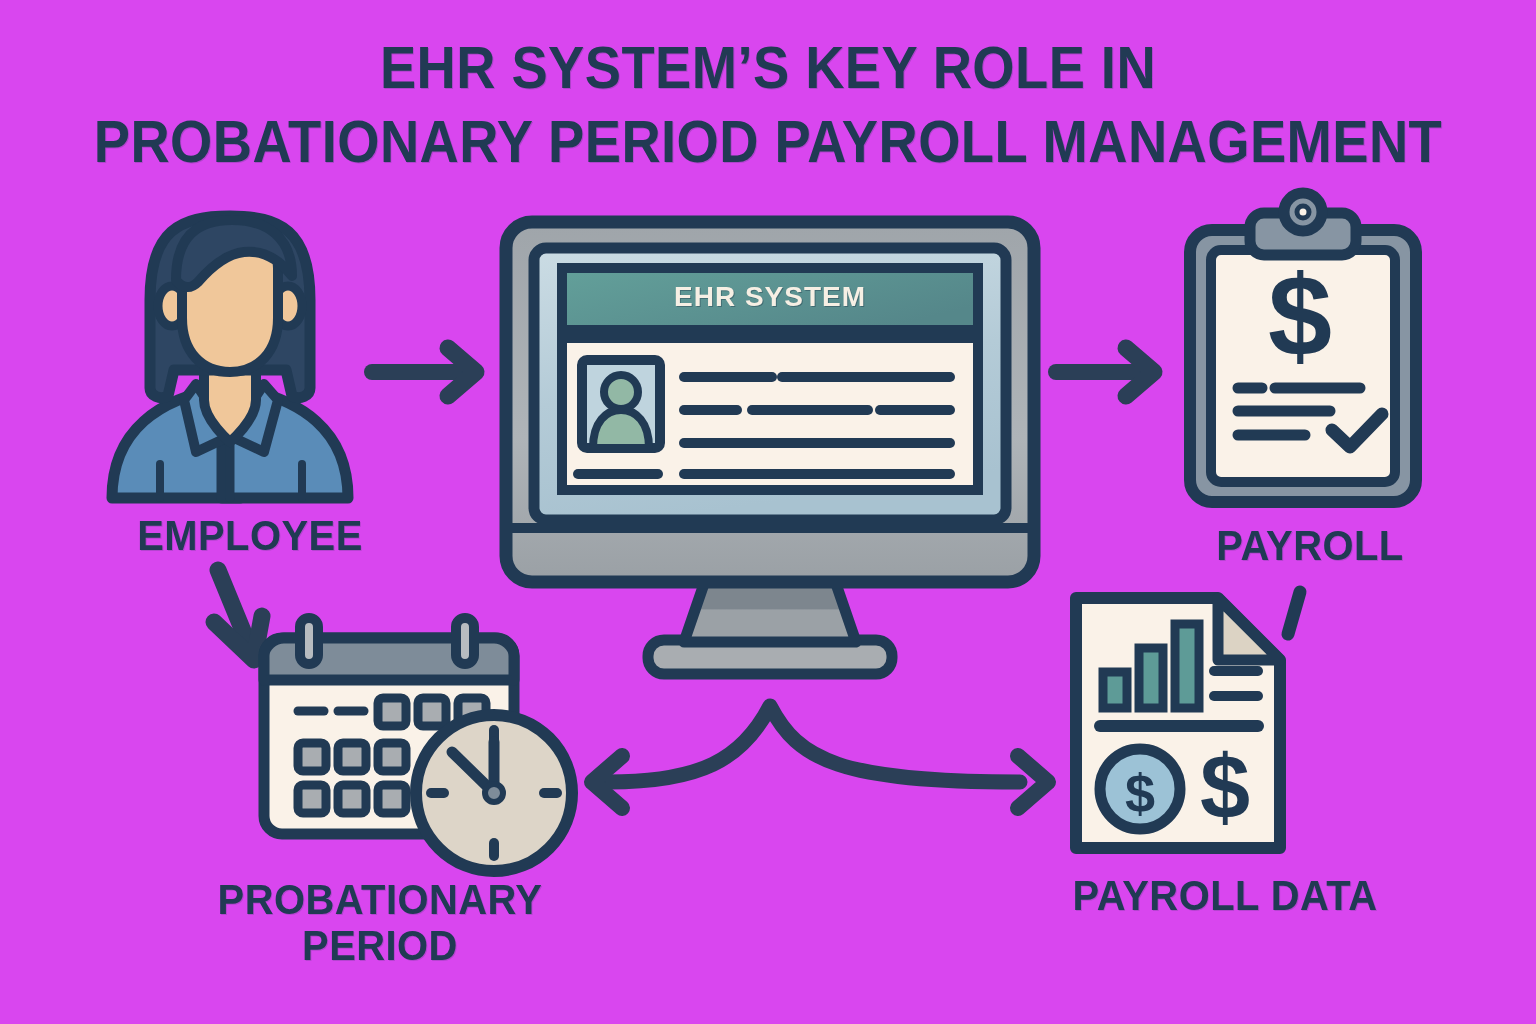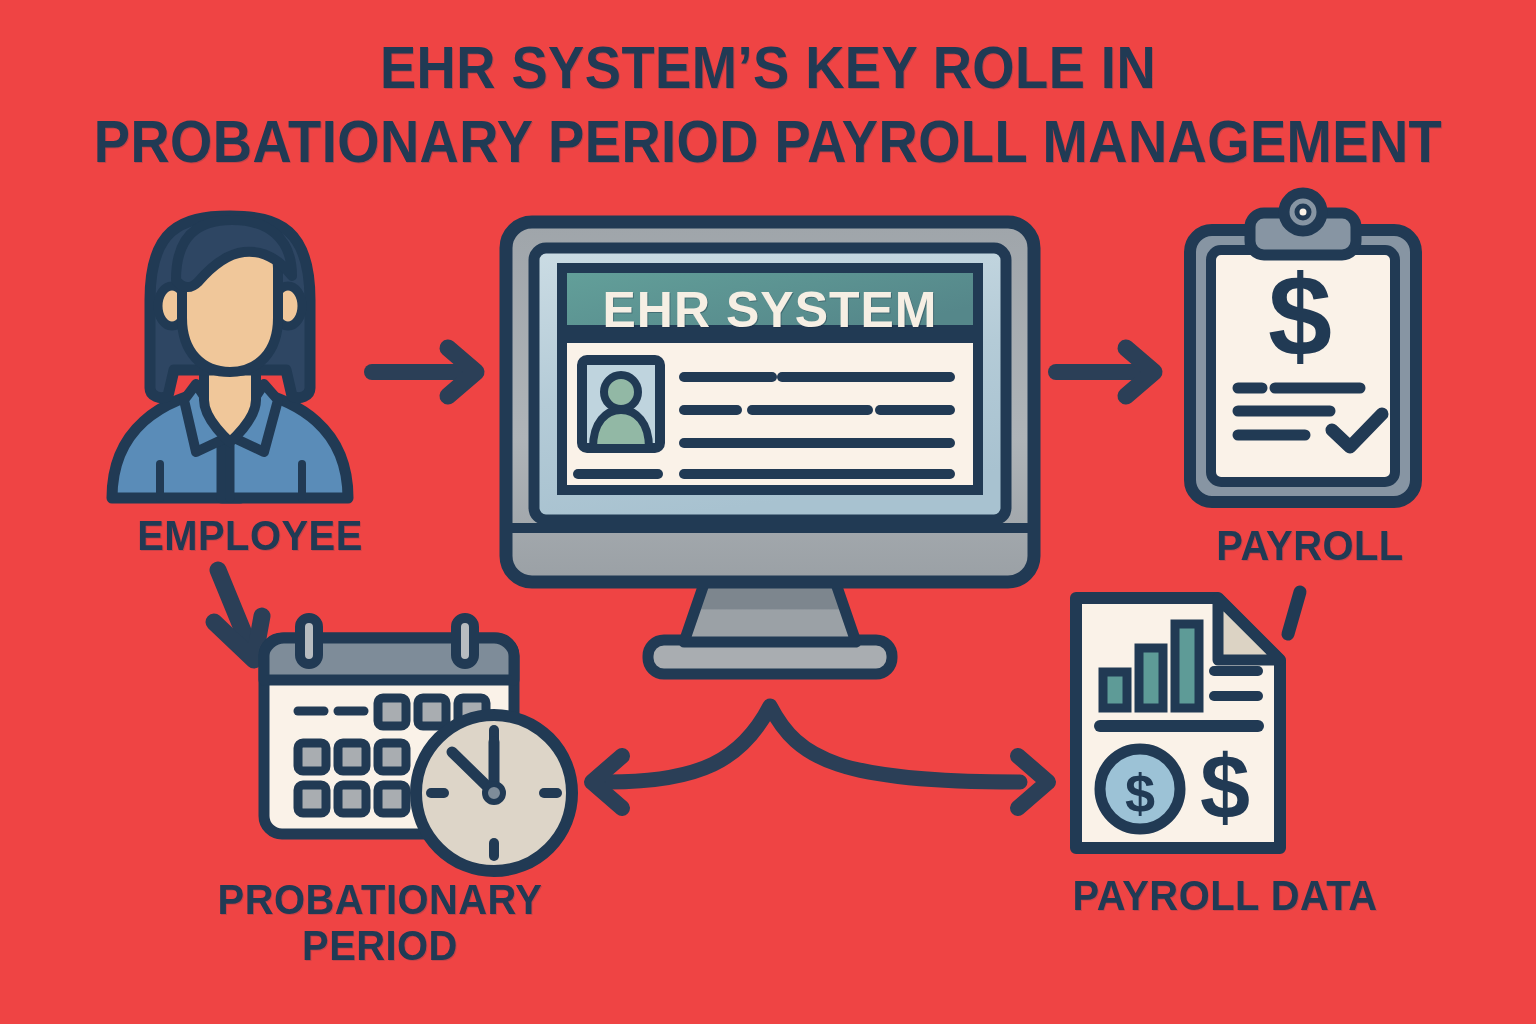--- a/index.html
+++ b/index.html
@@ -8,21 +8,21 @@
     padding: 0;
     background: #FAF2E8;
   }
   body {
     font-family: "Liberation Sans", sans-serif;
   }
   #canvas {
     position: relative;
     width: 1536px;
     height: 1024px;
-    background: #ef4444;
+    background: #d946ef;
     overflow: hidden;
   }
   #canvas svg.layer {
     position: absolute;
     left: 0;
     top: 0;
     width: 1536px;
     height: 1024px;
   }
   .ttl {
@@ -56,21 +56,21 @@
   #caption-payrolldata{ left: 1010px;top: 872px; width: 430px; }
 
   #ehr-header-label {
     position: absolute;
     left: 560px;
     top: 281px;
     width: 420px;
     text-align: center;
     color: #F6EFE4;
     font-weight: bold;
-    font-size: 50px;
+    font-size: 28px;
     letter-spacing: 1px;
     text-shadow: 1px 1px 0 rgba(20,40,60,0.35);
   }
 </style>
 </head>
 <body>
 
 <div id="canvas">
 
   <div class="ttl" id="title-line-1">EHR SYSTEM’S KEY ROLE IN</div>

